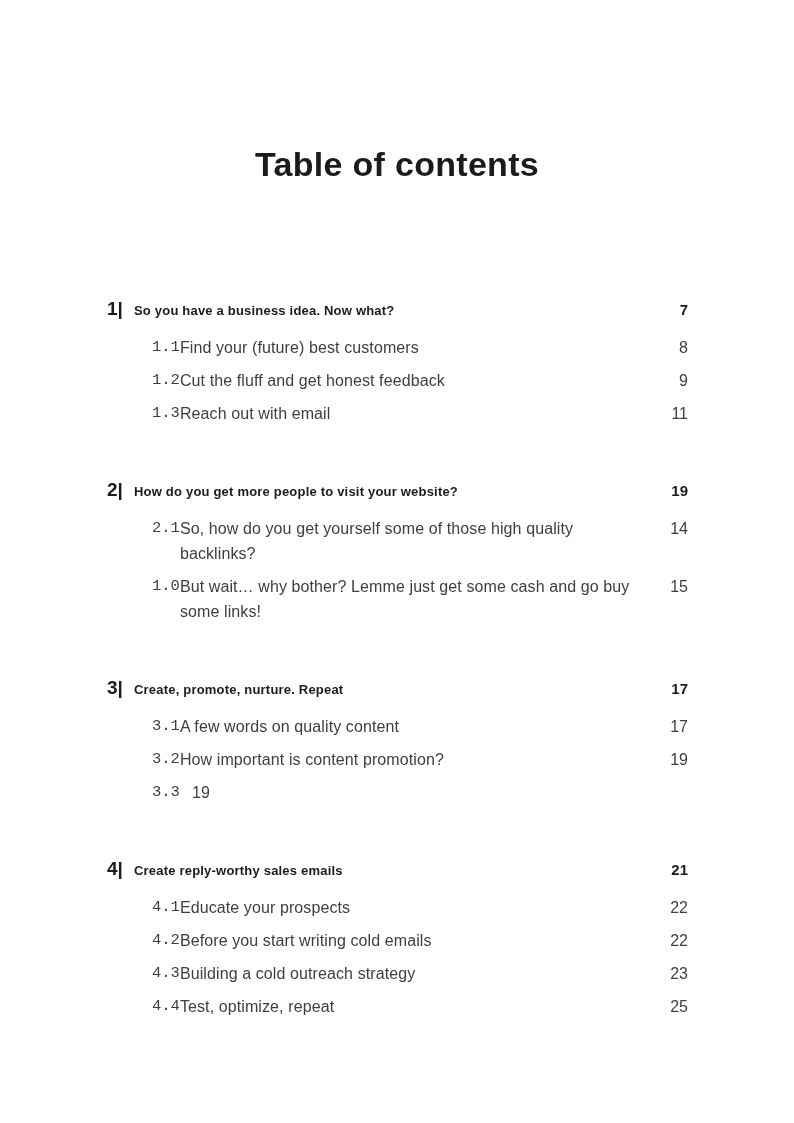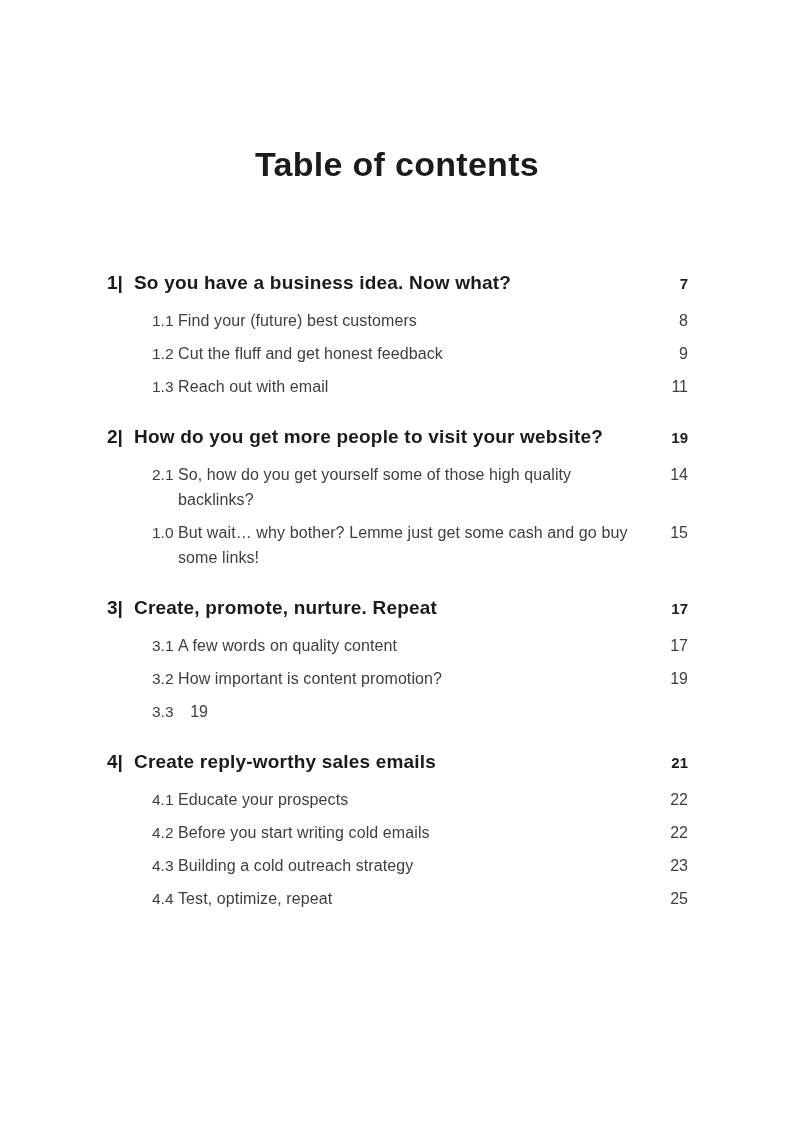--- a/index.html
+++ b/index.html
@@ -39,25 +39,26 @@
     cursor: pointer;
   }
   .sec-num {
     font-size: 19px;
     font-weight: 700;
     min-width: 16px;
     margin-right: 11px;
     white-space: nowrap;
   }
   .sec-title {
-    font-size: 19px;
+    font-size: 13px;
     font-weight: 700;
     letter-spacing: 0.2px;
     flex: 1 1 auto;
     padding-right: 20px;
+    margin-top: 28px;
   }
   .sec-page {
     font-size: 15px;
     font-weight: 700;
     min-width: 34px;
     text-align: right;
     flex: 0 0 auto;
   }
 
   .item-row {
@@ -68,20 +69,21 @@
     line-height: 25px;
     color: #3e3e3e;
     cursor: pointer;
   }
   .item-row:first-child { margin-top: 10px; }
   .item-num {
     font-size: 15.5px;
     min-width: 26px;
     flex: 0 0 auto;
     white-space: nowrap;
+    font-family: Liberation Mono, monospace;
   }
   .item-text {
     font-size: 16px;
     letter-spacing: 0.1px;
     flex: 1 1 auto;
     padding-right: 16px;
     white-space: pre-line; 
   }
   .item-page {
     font-size: 16px;

